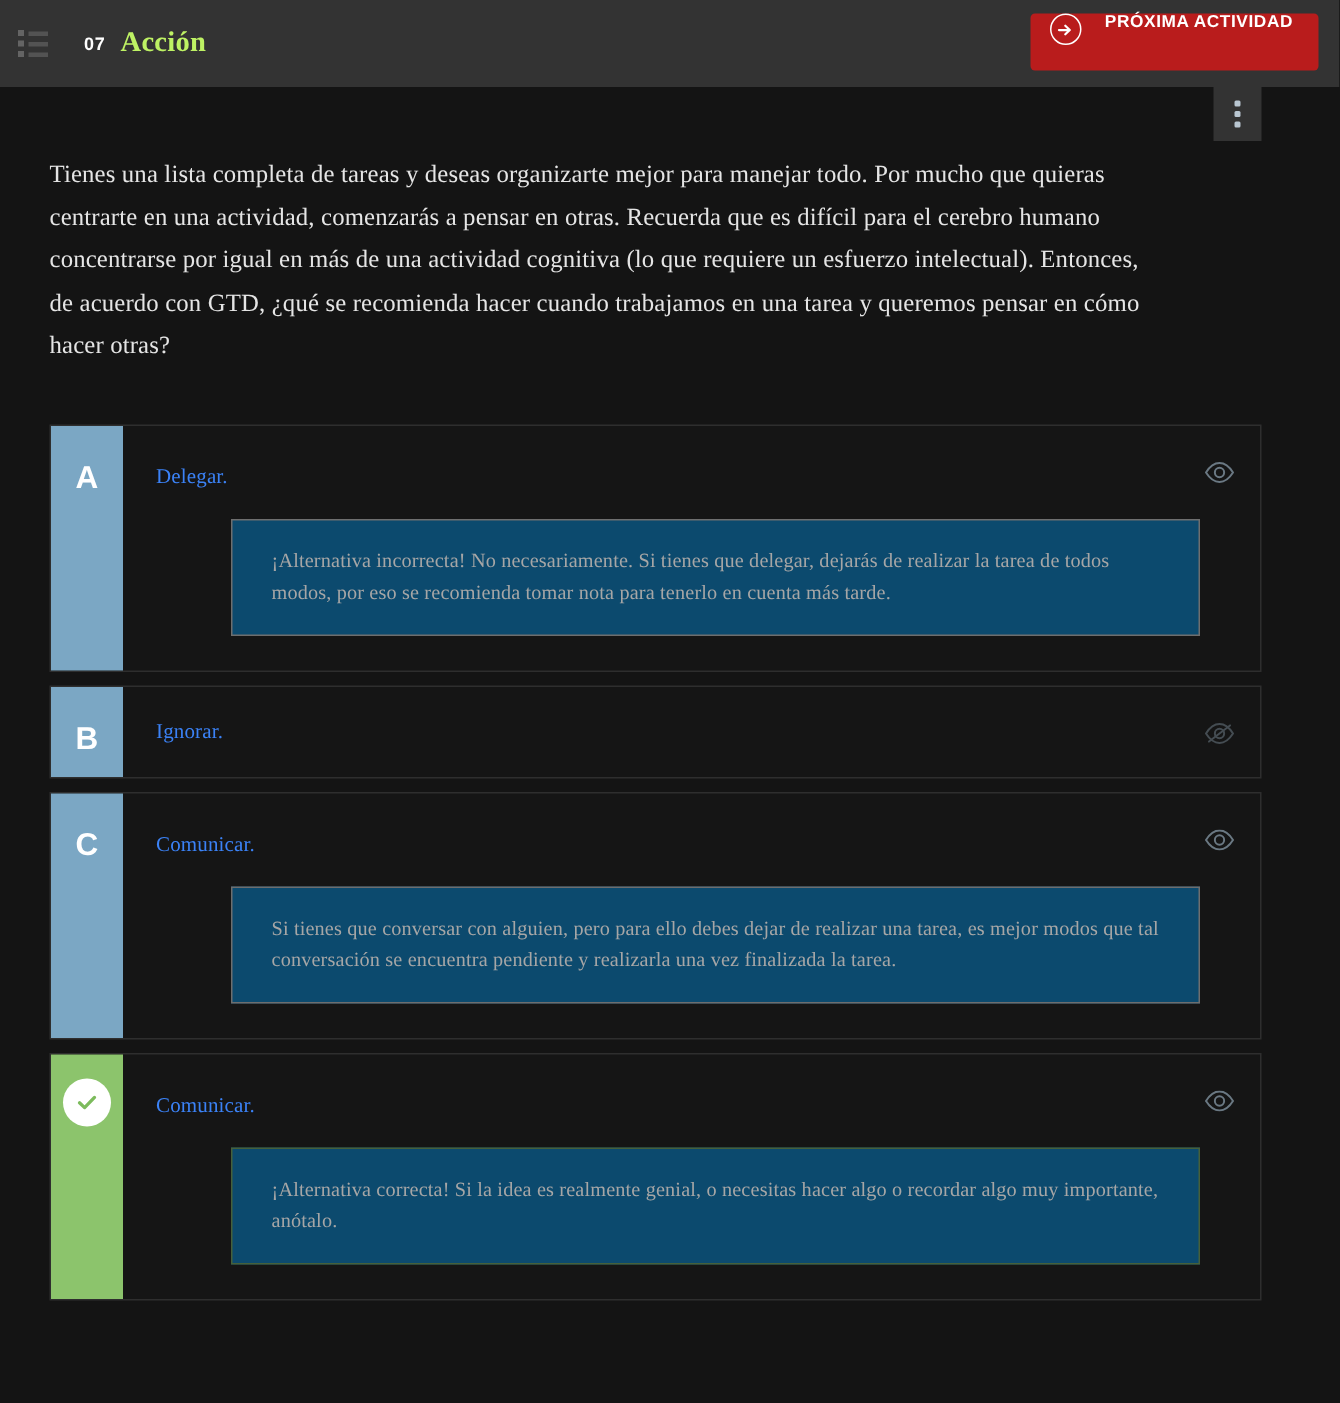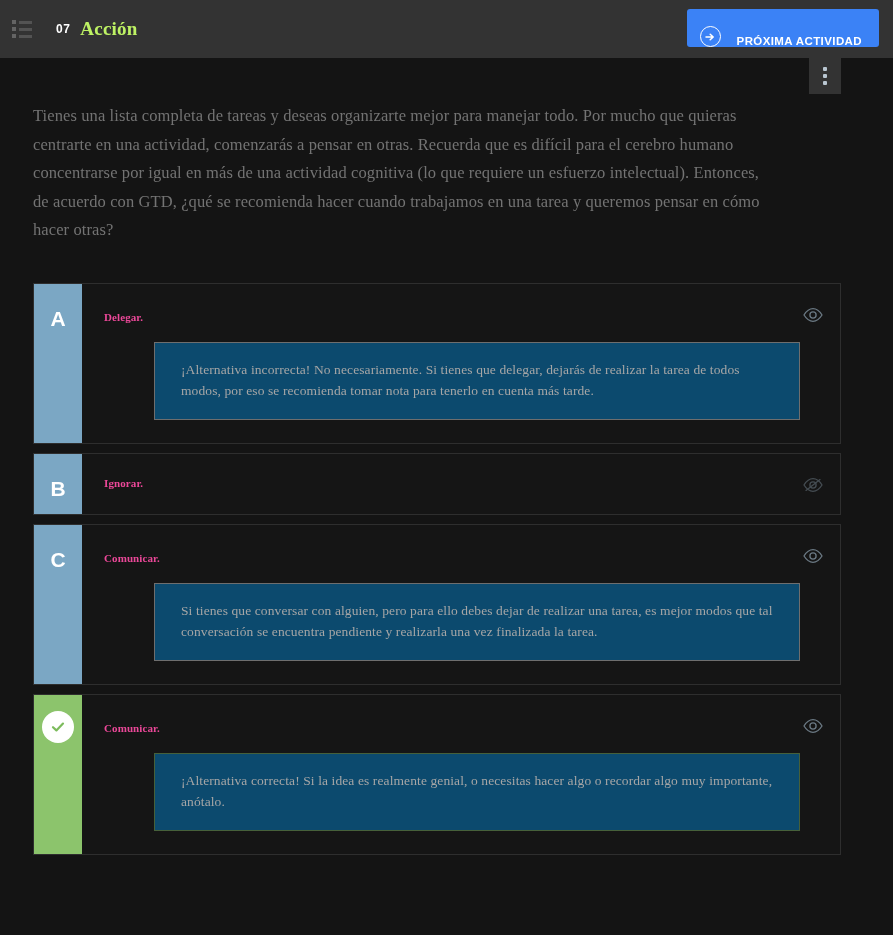--- a/index.html
+++ b/index.html
@@ -62,25 +62,25 @@
     font-family: Liberation Serif, serif;
     font-size: 19px;
     font-weight: bold;
     letter-spacing: .2px;
   }
   .next-btn {
     position: absolute;
     right: 14px;
     top: 9px;
     height: 38px;
-    background: #3b82f6;
+    background: #b91c1c;
     border: none;
     border-radius: 3px;
     display: flex;
-    align-items: flex-end;
+    align-items: flex-start;
     gap: 16px;
     padding: 0 17px 0 13px;
     cursor: pointer;
   }
   .next-btn .arrow-circle {
     width: 21px; height: 21px;
     border: 1.6px solid #ffffff;
     border-radius: 50%;
     display: flex; align-items: center; justify-content: center;
     flex: 0 0 auto;
@@ -120,21 +120,21 @@
     background: #b9c6d1;
     border-radius: 1px;
     display: block;
   }
 
   
   .content {
     padding: 8px 52px 0 33px;
   }
   .question {
-    color: #737373;
+    color: #e5e5e5;
     font-size: 16.5px;
     line-height: 28.5px;
     letter-spacing: .1px;
     max-width: 745px;
   }
 
   
   .options {
     margin-top: 38px;
   }
@@ -171,23 +171,23 @@
     background: #ffffff;
     border-radius: 50%;
     display: flex; align-items: center; justify-content: center;
   }
   .opt-body {
     flex: 1 1 auto;
     padding: 18px 0 17px 0;
     position: relative;
   }
   .opt-title {
-    color: #ec4899;
-    font-size: 11px;
-    font-weight: bold;
+    color: #3b82f6;
+    font-size: 14px;
+    font-weight: normal;
     padding: 9px 52px 0 22px;
     letter-spacing: .1px;
   }
   .option.collapsed .opt-title { padding-top: 5px; padding-bottom: 4px; }
   .eye-btn {
     position: absolute;
     top: 22px;
     right: 16px;
     width: 22px; height: 18px;
     background: none;

